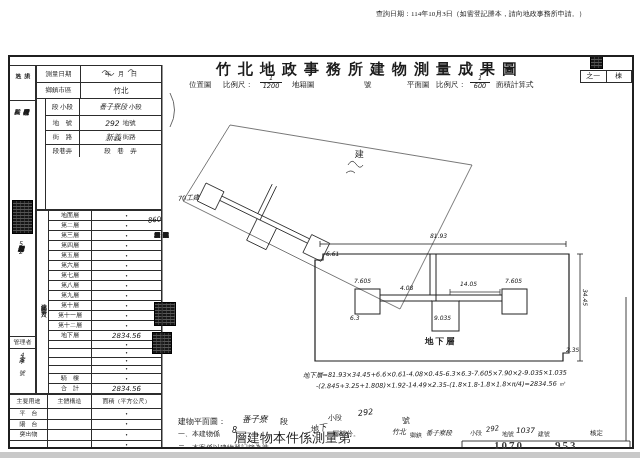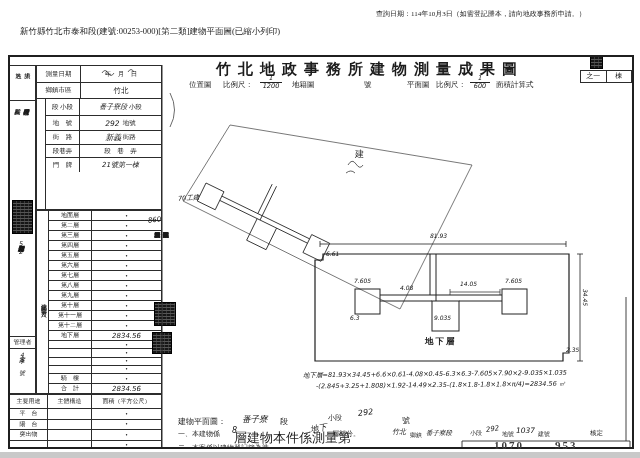--- a/index.html
+++ b/index.html
@@ -24,21 +24,20 @@
   .dot{font-size:6px;}
   .gray{position:absolute;left:0;top:452px;width:640px;height:6px;background:#c9c9c9;}
   svg{position:absolute;left:0;top:0;pointer-events:none;}
 </style>
 </head>
 <body>
 
 <div class="page">
 
   <div class="t ser" style="left:376px;top:11px;font-size:7px;">查詢日期：114年10月3日（如需登記謄本，請向地政事務所申請。）</div>
-  <div class="t ser" style="left:20px;top:27px;font-size:8.5px;">新竹縣竹北市泰和段(建號:00253-000)[第二類]建物平面圖(已縮小列印)</div>
 
   <div class="form">
 
     <div class="t ser" style="left:140px;top:5px;width:440px;text-align:center;font-size:15px;letter-spacing:7px;font-weight:bold;">竹北地政事務所建物測量成果圖</div>
 
     <div class="seal" style="left:580px;top:-2px;width:13px;height:14px;"></div>
     <div style="position:absolute;left:570px;top:13px;width:52px;height:13px;border:1px solid #2c2c2c;display:flex;box-sizing:border-box;">
       <div style="flex:1;border-right:1px solid #2c2c2c;text-align:center;font-size:7px;">之一</div>
       <div style="flex:1;text-align:center;font-size:7px;">棟</div>
     </div>
@@ -80,24 +79,20 @@
             <div class="lbl" style="width:34px;">地　號</div>
             <div class="val"><span class="hand" style="font-size:7.5px;">292</span>&nbsp;&nbsp;<span>地號</span></div>
           </div>
           <div class="row" style="flex:0 0 14px;">
             <div class="lbl" style="width:34px;">街　路</div>
             <div class="val"><span class="hand" style="font-size:8px;">新義</span>&nbsp;<span>街路</span></div>
           </div>
           <div class="row" style="flex:0 0 13px;">
             <div class="lbl" style="width:34px;">段巷弄</div>
             <div class="val">段　巷　弄</div>
-          </div>
-          <div class="row" style="flex:0 0 15px;">
-            <div class="lbl" style="width:34px;">門　牌</div>
-            <div class="val hand" style="font-size:7px;">21號第一棟</div>
           </div>
         </div>
       </div>
 
     </div>
 
     <div class="tbl" style="left:26px;top:153px;width:126px;height:184px;display:flex;font-size:6px;">
       <div class="v" style="width:12px;border-right:1px solid #2c2c2c;text-align:center;font-size:6px;letter-spacing:1px;padding-top:4px;box-sizing:border-box;">建築面積（平方公尺）</div>
       <div style="flex:1;display:flex;flex-direction:column;justify-content:flex-end;">
         <div class="row" style="flex:1;">

